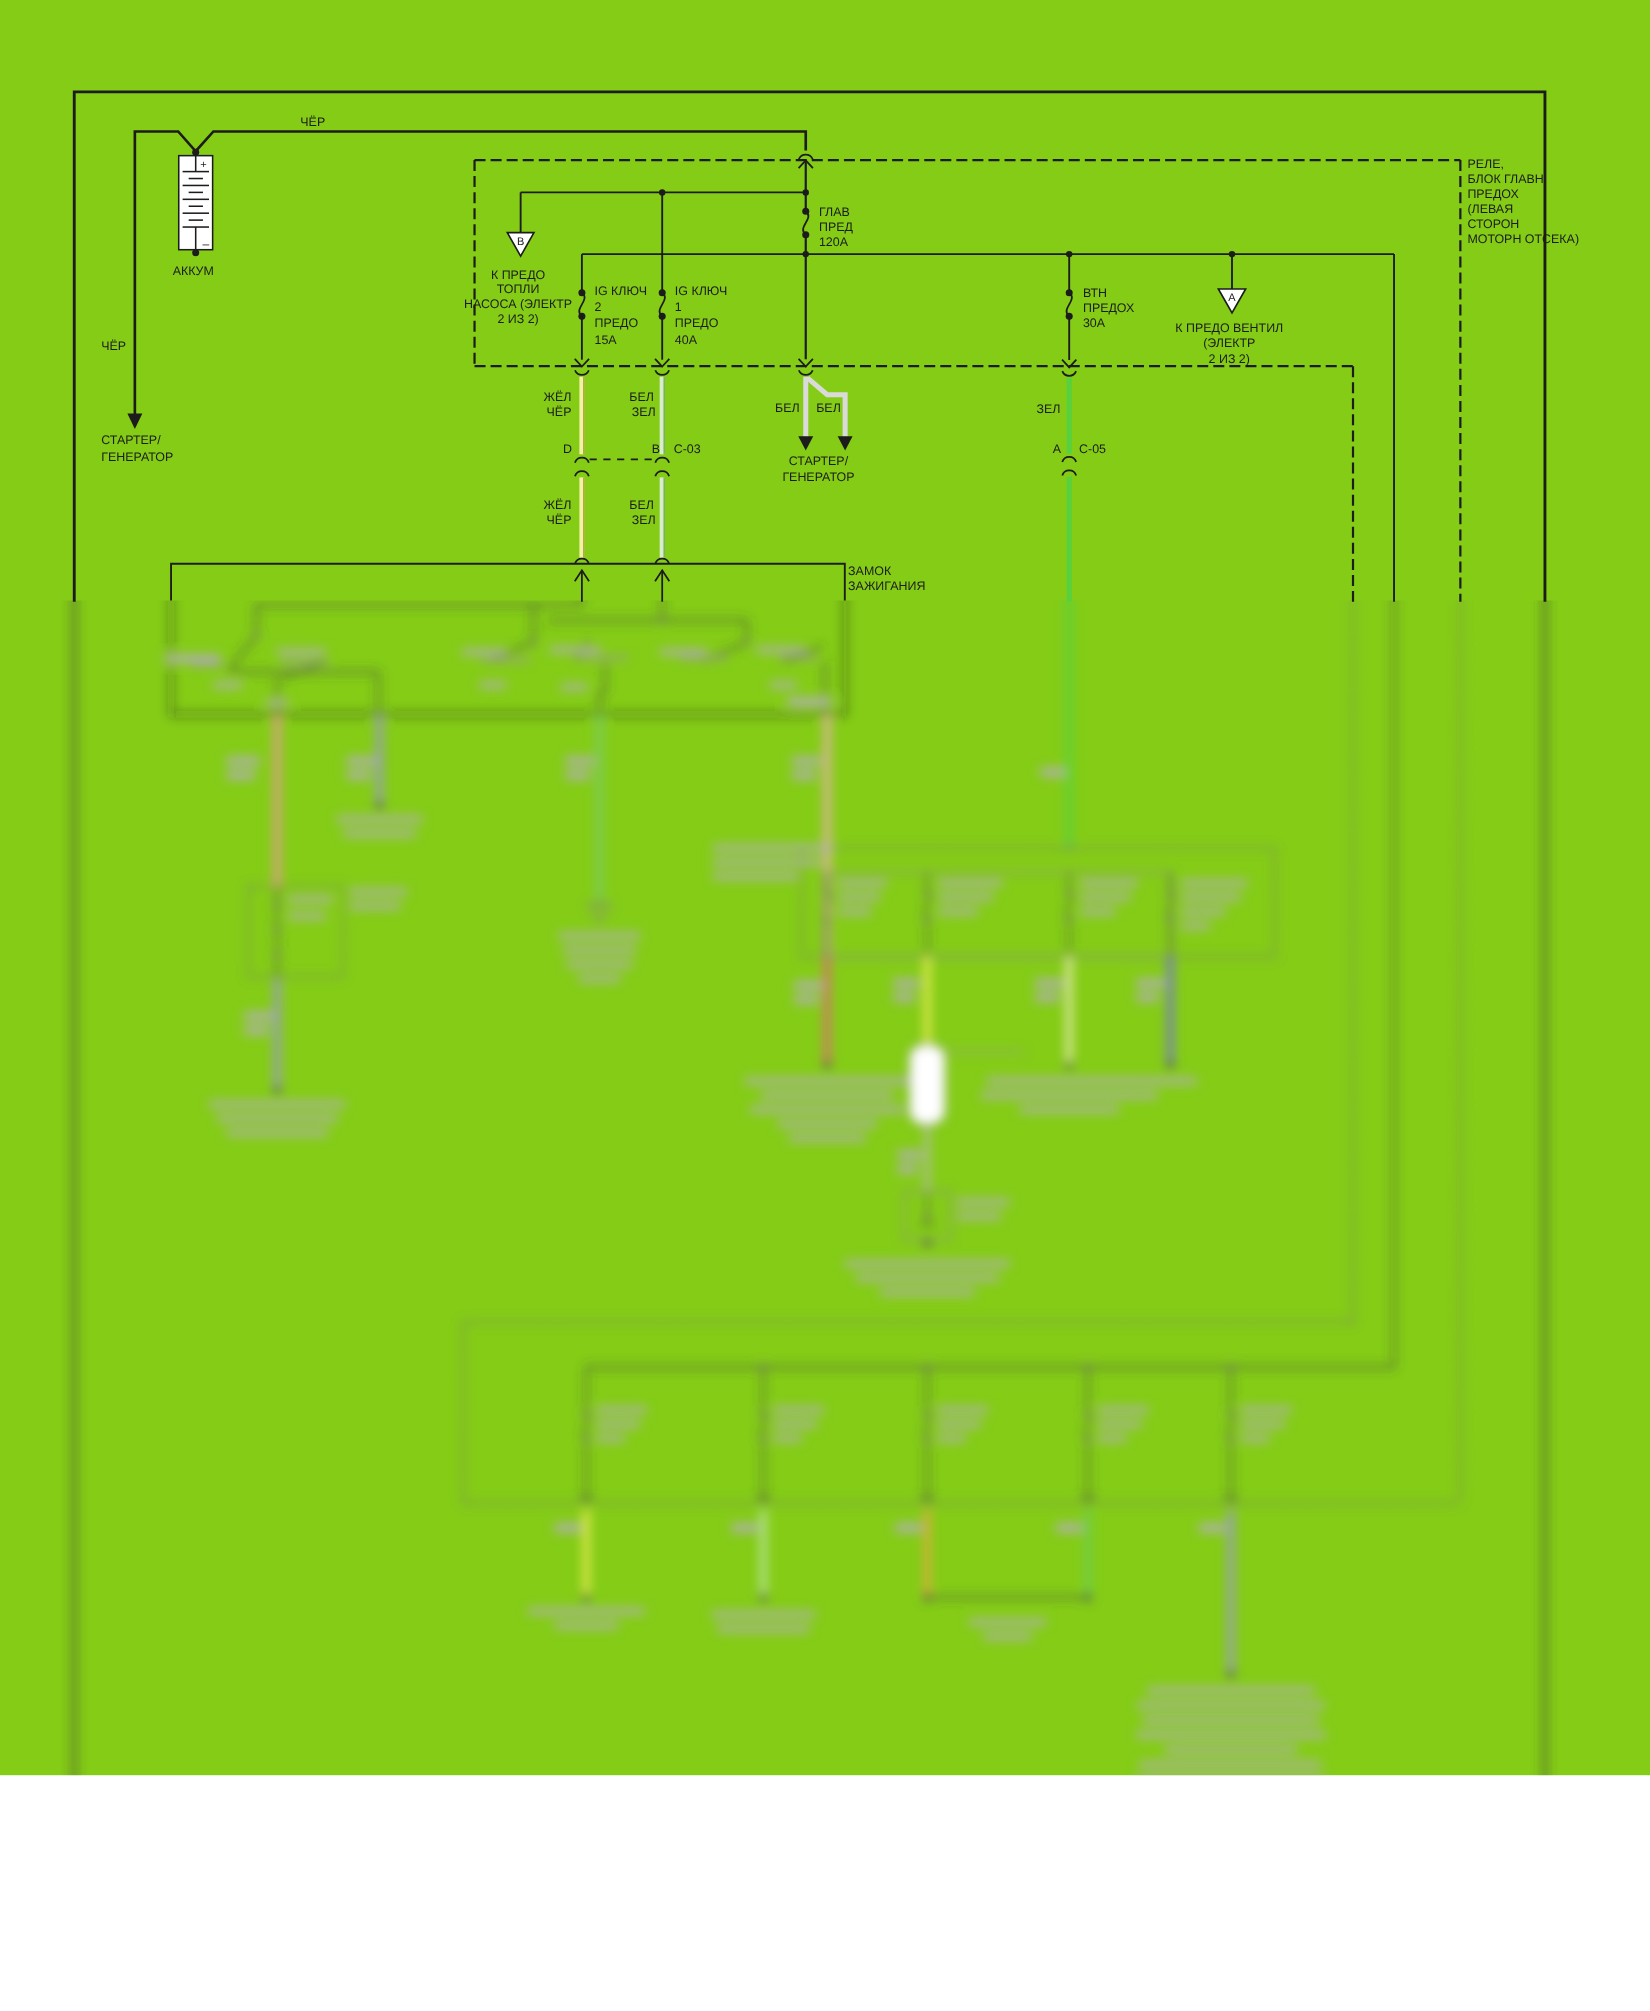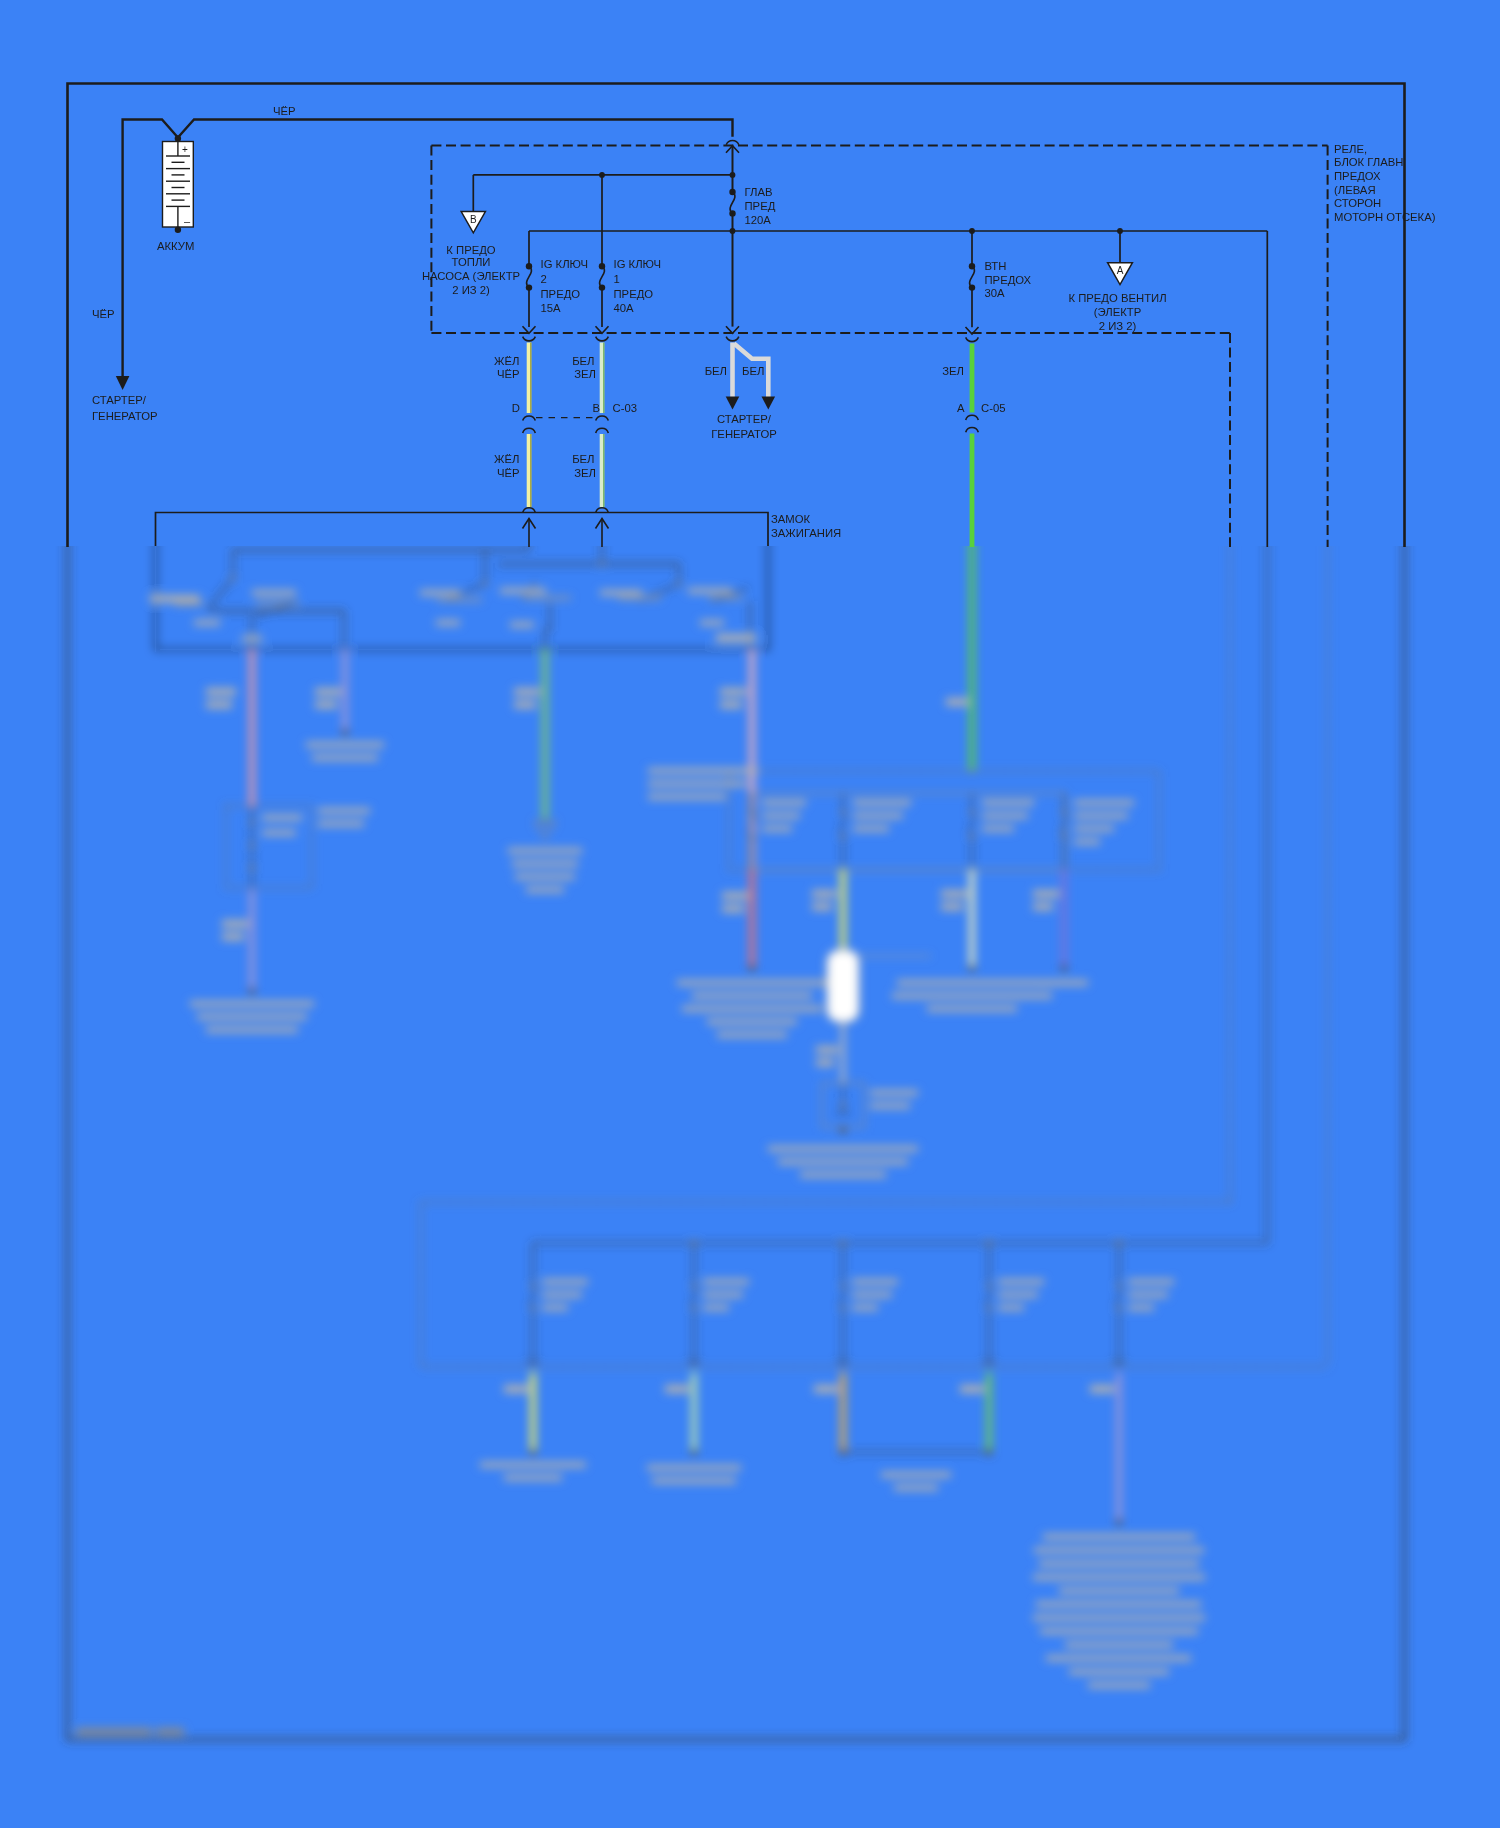--- a/index.html
+++ b/index.html
@@ -1,16 +1,16 @@
 <!DOCTYPE html>
 <html><head>
 <meta charset="utf-8">
 <style>
 html,body{margin:0;padding:0;background:#fff;}
-#page{position:relative;width:1500px;height:1828px;background:#3b82f6;overflow:hidden;}
+#page{position:relative;width:1500px;height:1614px;background:#84cc16;overflow:hidden;}
 svg{position:absolute;left:0;top:0;}
 text{font-family:"Liberation Sans",sans-serif;fill:#1c1c1c;}
 body{-webkit-font-smoothing:antialiased;}
 </style>
 </head>
 <body>
 <div id="page">
 <svg width="1500" height="1828" viewBox="0 0 1500 1828">
 <defs>
 <filter id="bf" x="-3%" y="-3%" width="106%" height="106%">

